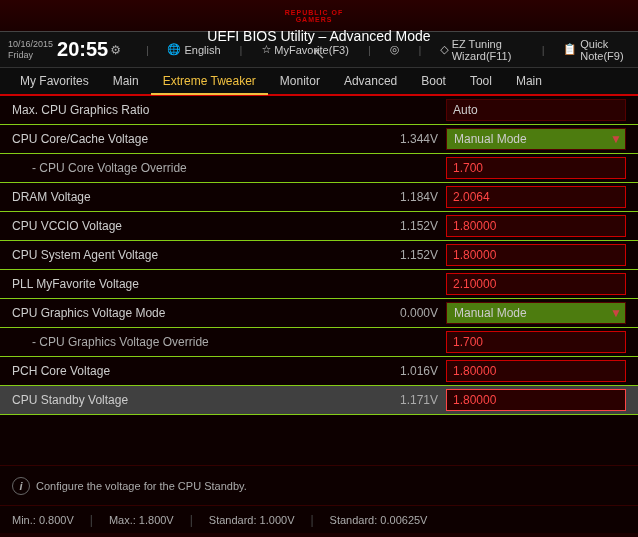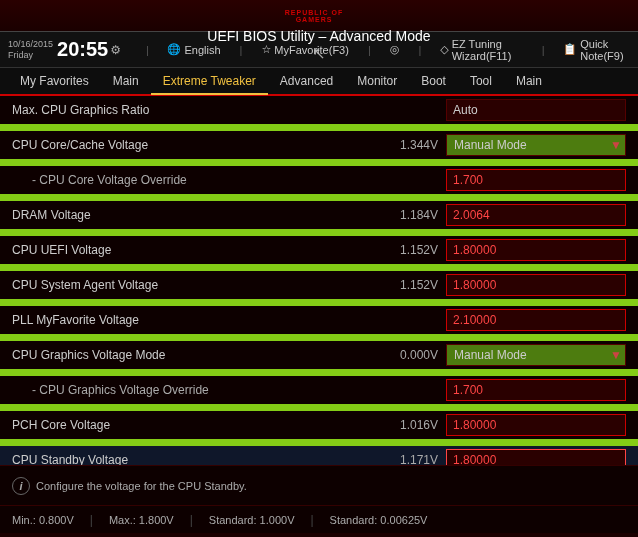--- a/index.html
+++ b/index.html
@@ -132,24 +132,24 @@
       padding: 0;
       height: calc(537px - 32px - 28px - 28px - 48px - 32px);
       overflow-y: auto;
     }
 
     .row {
       display: flex;
       align-items: center;
       padding: 3px 12px;
       min-height: 28px;
-      border-bottom: 7px solid #84cc16;
+      border-bottom: 1px solid #84cc16;
     }
     .row.selected {
-      background: #0f172a;
+      background: #404040;
     }
     .row-label {
       flex: 1;
       color: #ccc;
       font-size: 12px;
     }
     .row-label.indent {
       padding-left: 20px;
       color: #aaa;
     }
@@ -296,22 +296,22 @@
   <div class="toolbar-btn">
     <span>📋</span>
     <span>Quick Note(F9)</span>
   </div>
 </div>
 
 <div class="nav-tabs">
   <div class="nav-tab">My Favorites</div>
   <div class="nav-tab">Main</div>
   <div class="nav-tab active">Extreme Tweaker</div>
+  <div class="nav-tab">Monitor</div>
   <div class="nav-tab">Advanced</div>
-  <div class="nav-tab">Monitor</div>
   <div class="nav-tab">Boot</div>
   <div class="nav-tab">Tool</div>
   <div class="nav-tab">Main</div>
 </div>
 
 <div class="content">
 
   <div class="row">
     <div class="row-label">Max. CPU Graphics Ratio</div>
     <div class="row-value"></div>
@@ -337,21 +337,21 @@
     <input class="row-field red-text" value="1.700" readonly="" style="">
   </div>
 
   <div class="row">
     <div class="row-label">DRAM Voltage</div>
     <div class="row-value">1.184V</div>
     <input class="row-field red-text" value="2.0064" readonly="" style="">
   </div>
 
   <div class="row">
-    <div class="row-label">CPU UEFI Voltage</div>
+    <div class="row-label">CPU VCCIO Voltage</div>
     <div class="row-value">1.152V</div>
     <input class="row-field red-text" value="1.80000" readonly="" style="">
   </div>
 
   <div class="row">
     <div class="row-label">CPU System Agent Voltage</div>
     <div class="row-value">1.152V</div>
     <input class="row-field red-text" value="1.80000" readonly="" style="">
   </div>
 

